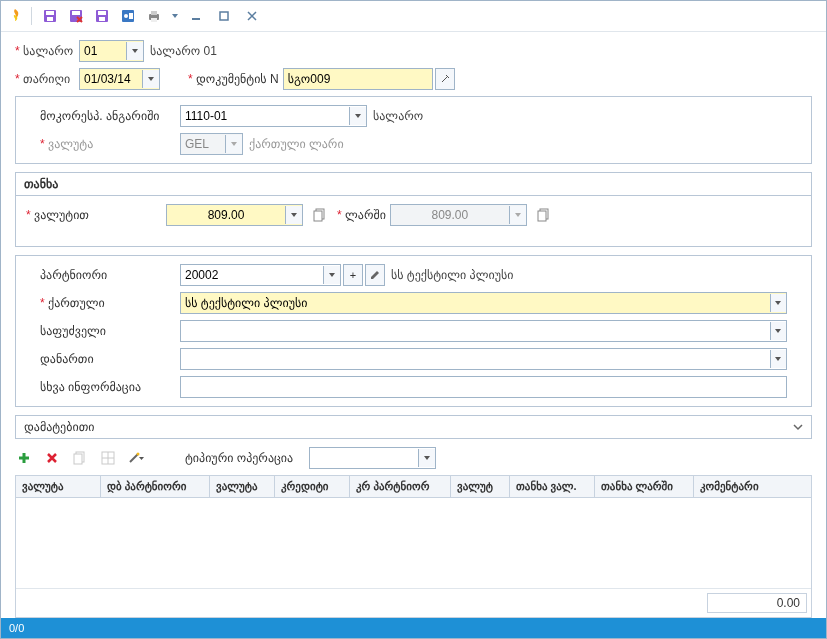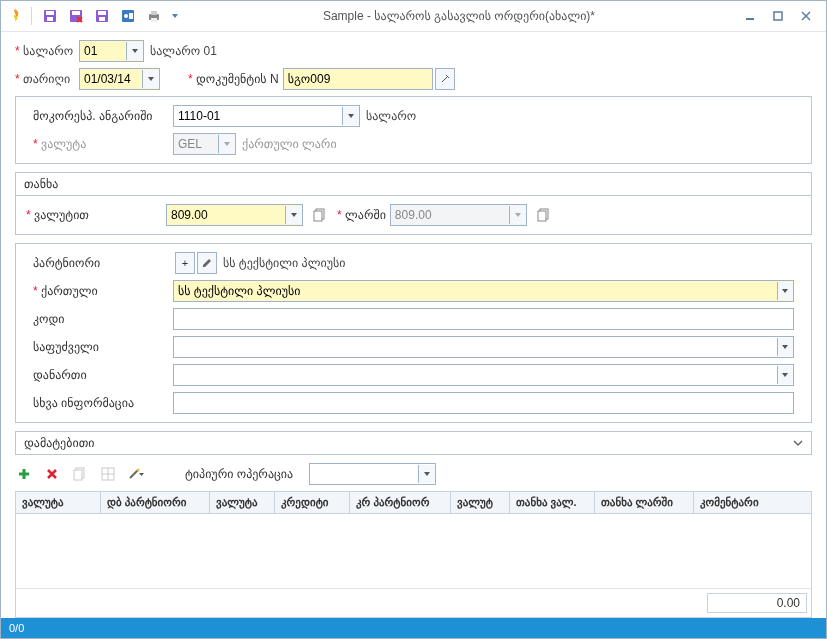--- a/index.html
+++ b/index.html
@@ -21,28 +21,28 @@
 .lbl{width:64px;color:#444}
 .lbl-w{width:140px}
 .req::before{content:"* ";color:#d23}
 .combo{display:inline-flex;align-items:center;border:1px solid #9fb4c8;height:20px;background:#fff}
 .combo.y{background:#fff9c4}
 .combo input{border:none;outline:none;height:18px;padding:0 4px;font:inherit;background:transparent}
 .combo .dd{width:16px;height:18px;border-left:1px solid #9fb4c8;display:flex;align-items:center;justify-content:center;background:#f4f7fb}
 .combo.ro{background:#f2f4f6}
 .combo.ro input{color:#888}
 .after{margin-left:6px;color:#444}
-.panel{border:1px solid #b8c6d6;padding:8px 17px;margin-bottom:8px}
-.section-hdr{border:1px solid #b8c6d6;border-bottom:1px solid #b8c6d6;padding:4px 8px;font-weight:normal;color:#333;background:#fff;margin-bottom:0}
+.panel{border:1px solid #b8c6d6;padding:8px 24px;margin-bottom:8px}
+.section-hdr{border:1px solid #b8c6d6;border-bottom:1px solid #b8c6d6;padding:4px 8px;font-weight:bold;color:#333;background:#fff;margin-bottom:0}
 .section-body{border:1px solid #b8c6d6;border-top:none;padding:8px 10px;margin-bottom:8px}
 .mini-btn{width:18px;height:20px;border:1px solid #9fb4c8;background:#f4f7fb;display:inline-flex;align-items:center;justify-content:center;margin-left:2px;font-size:11px;line-height:1}
 .copy-btn{width:22px;height:22px;display:inline-flex;align-items:center;justify-content:center;margin:0 6px}
 .wide-combo{flex:1}
 .wide-combo input{width:100%}
-.val-right input{text-align:left}
+.val-right input{text-align:center}
 .expander{border:1px solid #b8c6d6;padding:4px 8px;display:flex;align-items:center;justify-content:space-between;margin-bottom:6px}
 .toolbar2{display:flex;align-items:center;gap:10px;padding:2px 0 6px 0}
 .tool-icon{width:18px;height:18px;display:flex;align-items:center;justify-content:center}
 .grid{border:1px solid #c7d2df;flex:1;display:flex;flex-direction:column;min-height:90px}
 .grid-hdr{display:flex;background:#f2f5f9;border-bottom:1px solid #c7d2df}
 .gh{padding:4px 6px;border-right:1px solid #c7d2df;font-weight:bold;color:#333;font-size:11px;white-space:nowrap;overflow:hidden}
 .grid-body{flex:1;background:#fff}
 .grid-foot{display:flex;justify-content:flex-end;padding:4px;border-top:1px solid #e0e6ec}
 .foot-cell{width:86px;border:1px solid #c7d2df;padding:2px 6px;text-align:right;background:#fff}
 .statusbar{height:20px;background:#1e90d6;color:#fff;display:flex;align-items:center;padding:0 8px;font-size:11px}
@@ -96,21 +96,20 @@
           <rect x="2" y="5" width="10" height="6" fill="#888" rx="1"></rect>
           <rect x="4" y="2" width="6" height="4" fill="#ccc"></rect>
           <rect x="4" y="9" width="6" height="4" fill="#eee"></rect>
         </svg>
     </div>
     <div class="tb-btn" style="width:14px">
       <svg class="caret" viewBox="0 0 8 8">
           <path d="M1 2 L4 6 L7 2 Z" fill="#5b7ea0"></path>
         </svg>
     </div>
-    <div class="title-text">Sample - სალაროს გასავლის ორდერი(ახალი)*</div>
     <div class="win-btn">
         <svg width="12" height="12">
           <line x1="2" y1="9" x2="10" y2="9" stroke-width="2"></line>
         </svg>
       </div>
     <div class="win-btn">
         <svg width="12" height="12">
           <rect x="2" y="2" width="8" height="8" fill="none" stroke-width="1.5"></rect>
         </svg>
       </div>
@@ -179,21 +178,21 @@
                 <path d="M1 2 L4 6 L7 2 Z" fill="#aaa"></path>
               </svg>
             </div>
         </div>
         <span class="after" style="color:#999">ქართული ლარი</span>
       </div>
     </div>
 
     <div class="section-hdr">თანხა</div>
     <div class="section-body">
-      <div class="row" style="margin-bottom:0">
+      <div class="row" style="margin-bottom:12px">
         <span class="lbl-w req">ვალუტით</span>
         <div class="combo y val-right">
           <input style="width: 110px;" value="809.00">
           <div class="dd">
               <svg class="caret" viewBox="0 0 8 8">
                 <path d="M1 2 L4 6 L7 2 Z" fill="#555"></path>
               </svg>
             </div>
         </div>
         <div class="copy-btn">
@@ -216,43 +215,45 @@
               <rect x="3" y="1" width="8" height="10" fill="none" stroke="#888"></rect>
               <rect x="1" y="3" width="8" height="10" fill="#fff" stroke="#888"></rect>
             </svg>
         </div>
       </div>
     </div>
 
     <div class="panel">
       <div class="row">
         <span class="lbl-w">პარტნიორი</span>
+        <div class="combo">
+          <input style="width: 134px;" value="20002">
+          <div class="dd">
+              <svg class="caret" viewBox="0 0 8 8">
+                <path d="M1 2 L4 6 L7 2 Z" fill="#555"></path>
+              </svg>
+            </div>
+        </div>
         <div class="mini-btn">+</div>
         <div class="mini-btn">
           <svg width="10" height="10">
               <path d="M1 9 L3 9 L9 3 L7 1 L1 7 Z" fill="#666"></path>
             </svg>
         </div>
         <span class="after">სს ტექსტილი პლიუსი</span>
       </div>
       <div class="row">
         <span class="lbl-w req">ქართული</span>
         <div class="combo y wide-combo">
           <input value="სს ტექსტილი პლიუსი" style="">
           <div class="dd">
               <svg class="caret" viewBox="0 0 8 8">
                 <path d="M1 2 L4 6 L7 2 Z" fill="#555"></path>
               </svg>
             </div>
-        </div>
-      </div>
-      <div class="row">
-        <span class="lbl-w">კოდი</span>
-        <div class="combo wide-combo">
-          <input value="" style="">
         </div>
       </div>
       <div class="row">
         <span class="lbl-w">საფუძველი</span>
         <div class="combo wide-combo">
           <input value="" style="">
           <div class="dd">
               <svg class="caret" viewBox="0 0 8 8">
                 <path d="M1 2 L4 6 L7 2 Z" fill="#555"></path>
               </svg>

